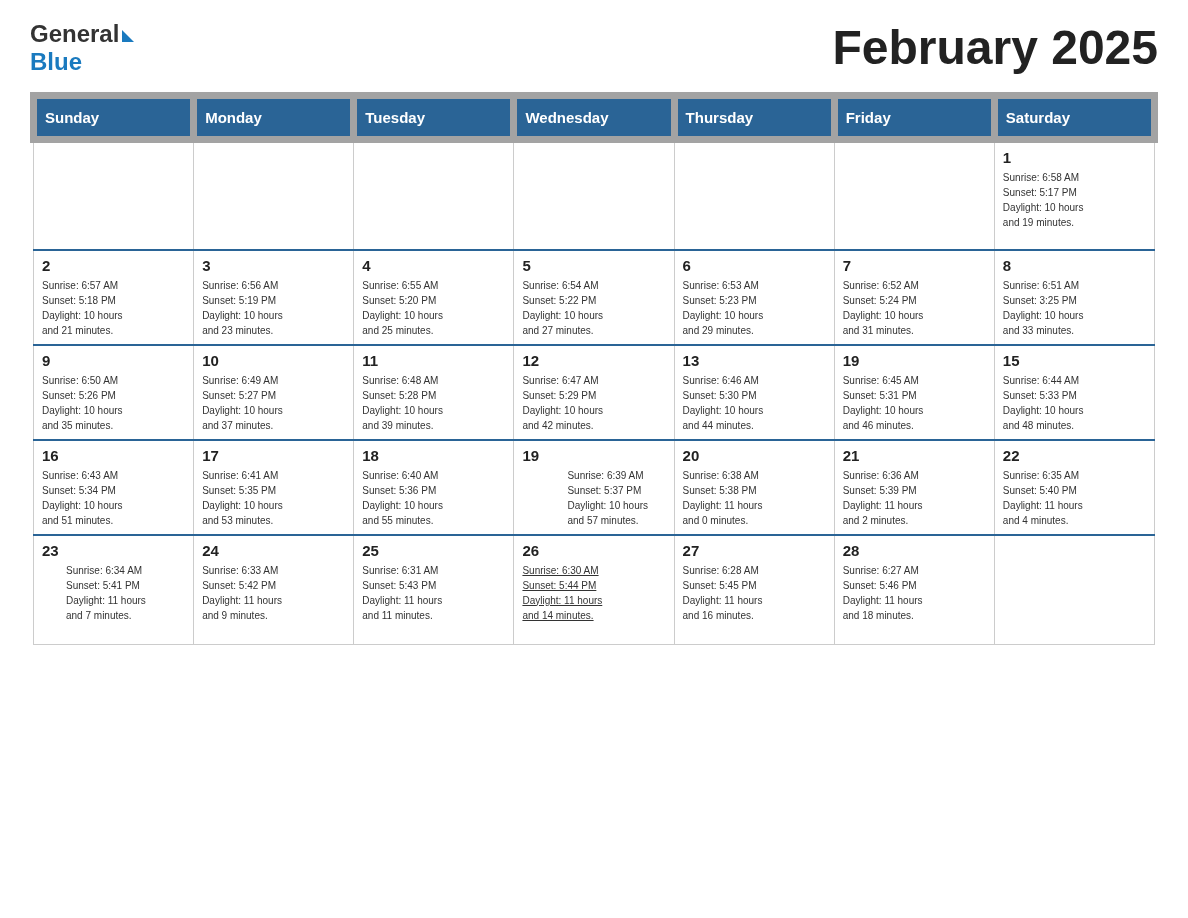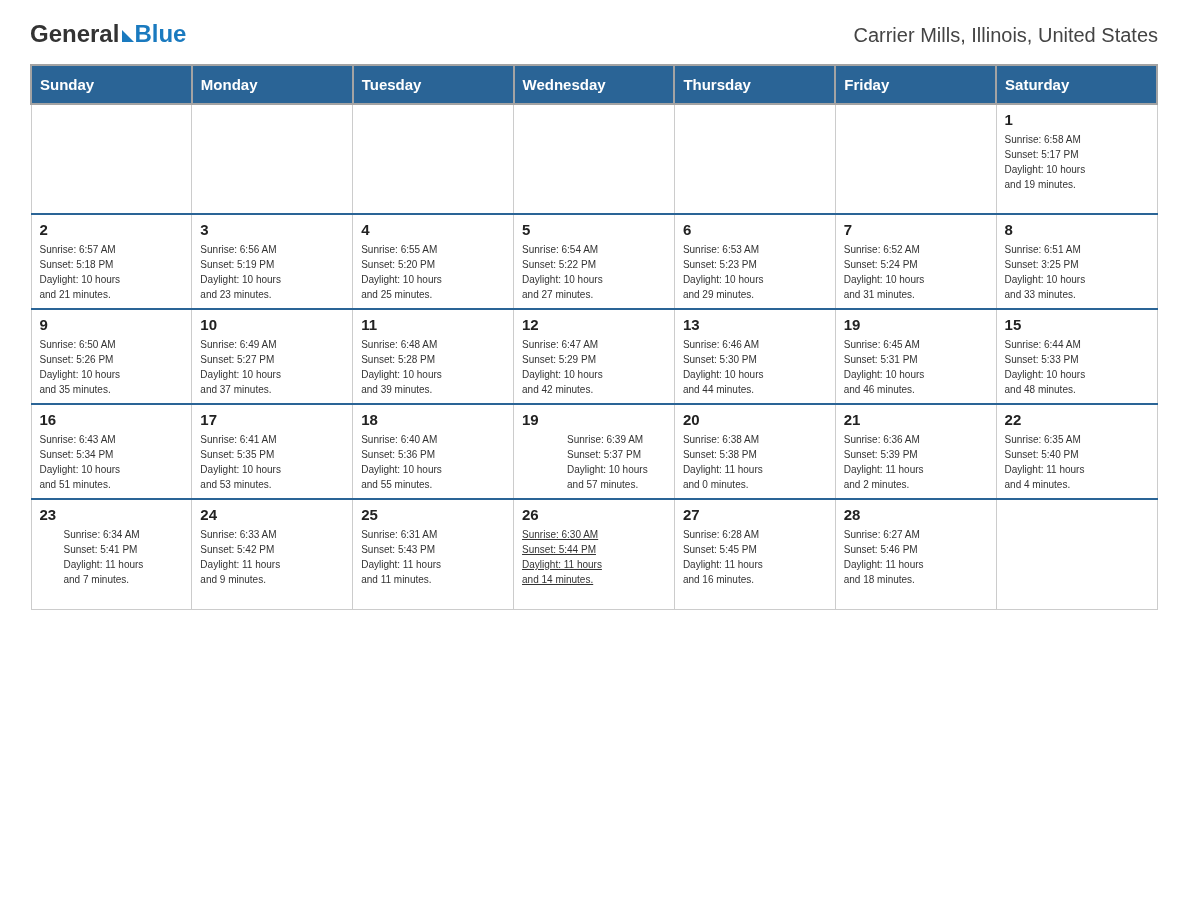--- a/index.html
+++ b/index.html
@@ -11,21 +11,21 @@
       padding: 20px 30px;
     }
     .header-area {
       display: flex;
       justify-content: space-between;
       align-items: flex-start;
       margin-bottom: 16px;
     }
     .logo-area {
       display: flex;
-      flex-direction: row;
+      flex-direction: column;
       align-items: flex-start;
     }
     .logo-line1 {
       display: flex;
       align-items: center;
     }
     .title-area {
       text-align: right;
     }
     .main-title {
@@ -43,21 +43,21 @@
       border-collapse: collapse;
       border: 1px solid #999;
     }
     .calendar th {
       background-color: #2a6496;
       color: #fff;
       font-size: 15px;
       font-weight: bold;
       padding: 10px 8px;
       text-align: left;
-      border: 2px solid #a3a3a3;
+      border: 7px solid #a3a3a3;
     }
     .calendar td {
       vertical-align: top;
       border: 1px solid #ccc;
       padding: 6px 8px;
       width: 14.28%;
       min-height: 100px;
       font-size: 12px;
       color: #333;
     }
@@ -87,21 +87,21 @@
   <div class="logo-area">
     <div class="logo-line1">
       <span style="font-size:24px; font-weight:bold; color:#333;">General</span>
       <span style="display:inline-block; width:0; height:0; border-left:12px solid #1a7abf; border-top:12px solid transparent; margin-left:3px; margin-top:4px;"></span>
     </div>
     <div>
       <span style="font-size:24px; font-weight:bold; color:#1a7abf; margin-left:0px;">Blue</span>
     </div>
   </div>
   <div class="title-area">
-    <div class="subtitle">Carrier Mills, Illinois, United States</div>
+    <div class="main-title">February 2025</div>
   </div>
 </div>
 
 <table class="calendar">
   <thead>
     <tr>
     <th>Sunday</th>
         <th>Monday</th>
         <th>Tuesday</th>
         <th>Wednesday</th>

